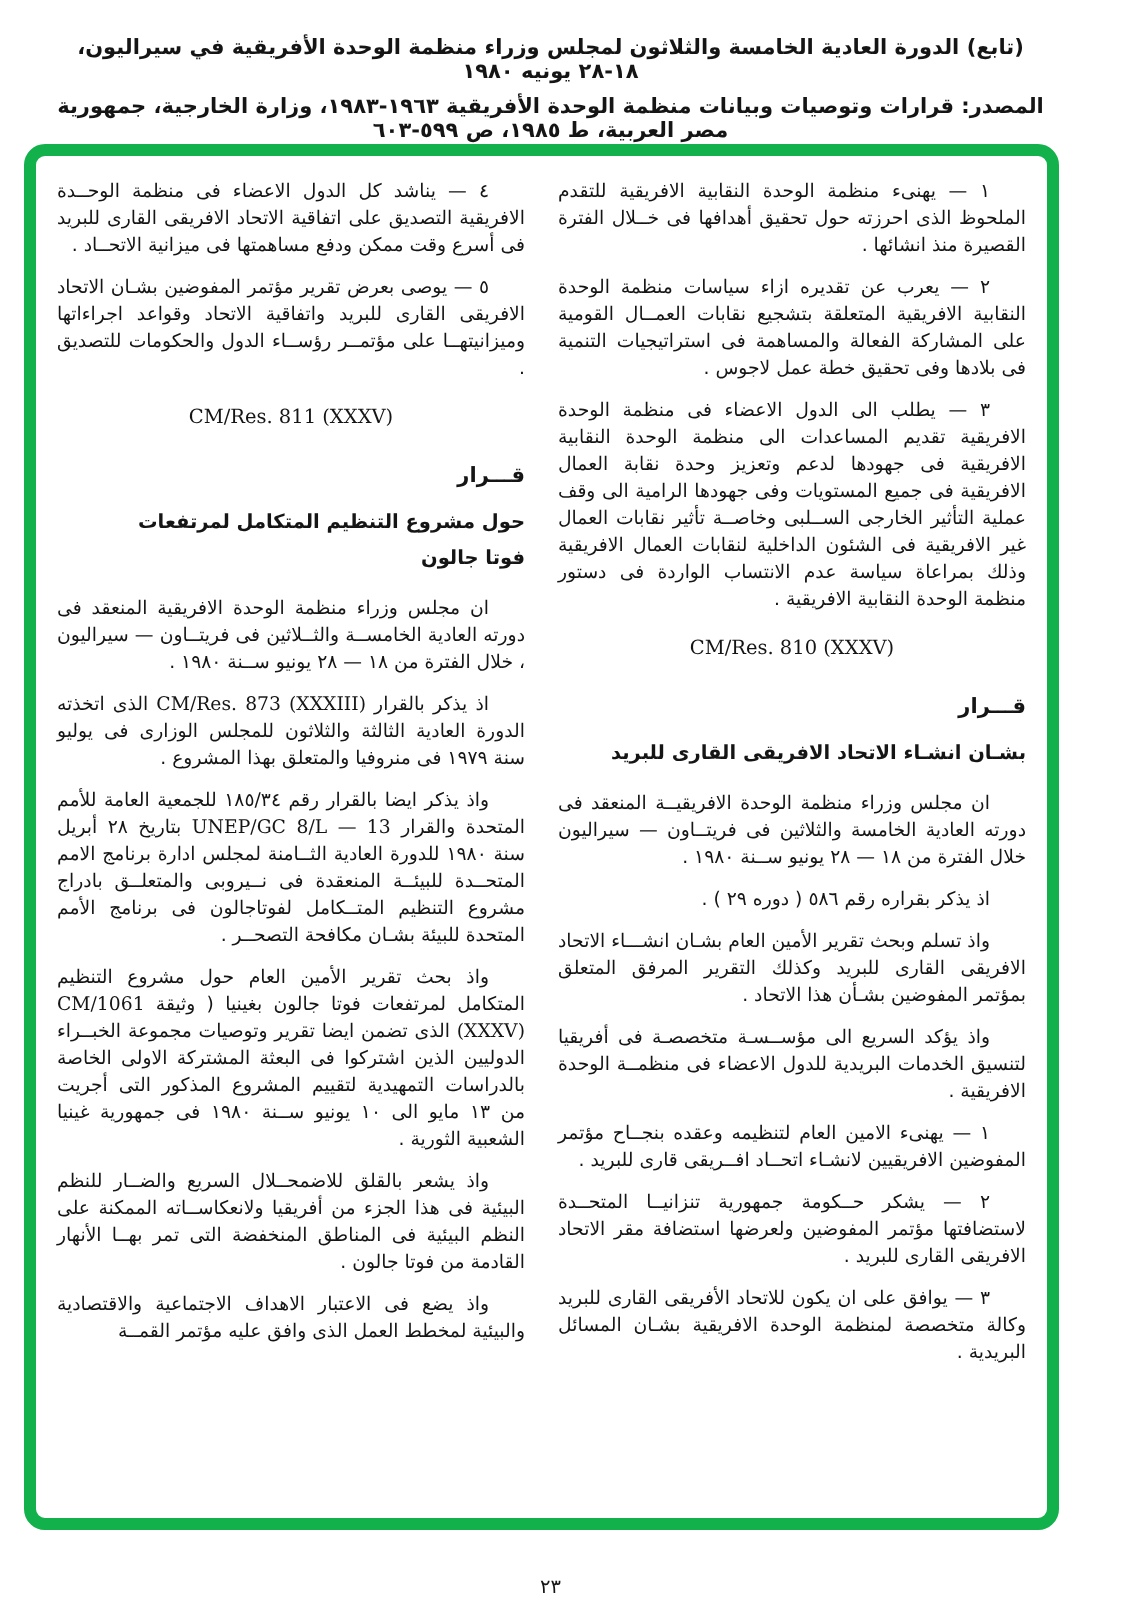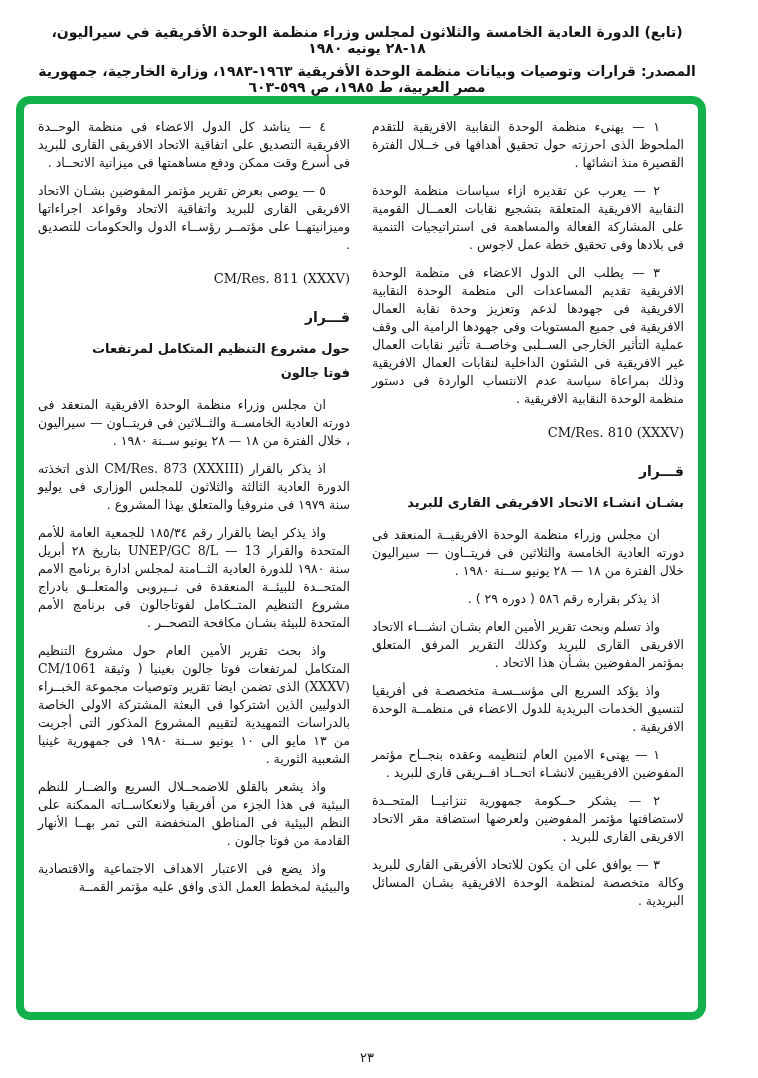--- a/index.html
+++ b/index.html
@@ -18,21 +18,21 @@
     position:absolute;top:96px;left:16px;right:28px;bottom:58px;
     border:8px solid #12b14b;border-radius:14px;
     box-sizing:border-box;padding:12px 14px 8px;overflow:hidden;
     background:#fff;
   }
   .cols{display:flex;gap:22px;height:100%;direction:rtl}
   .col{flex:1 1 0;min-width:0;text-align:justify;font-size:12.5px;line-height:18px}
   .para{margin:0 0 10px;text-indent:24px}
   .para-first{margin-top:2px}
   .res-ref{
-    direction:ltr;text-align:right;text-indent:0;
+    direction:ltr;text-align:center;text-indent:0;
     font-family:"DejaVu Serif",serif;font-size:13px;
     margin:16px 0 12px;font-weight:500;
   }
   .c-head{text-align:right;font-weight:bold;font-size:14px;text-indent:0;margin:20px 0 14px;letter-spacing:1px}
   .c-sub{text-align:right;font-weight:bold;font-size:13px;text-indent:0;margin:0 0 6px}
   .c-sub-last{margin-bottom:14px}
   .lead{font-weight:normal}
   .latin{direction:ltr;unicode-bidi:embed;font-family:"DejaVu Serif",serif;font-size:12.5px}
   
   .ftr{position:absolute;bottom:12px;left:0;right:0;text-align:center}

